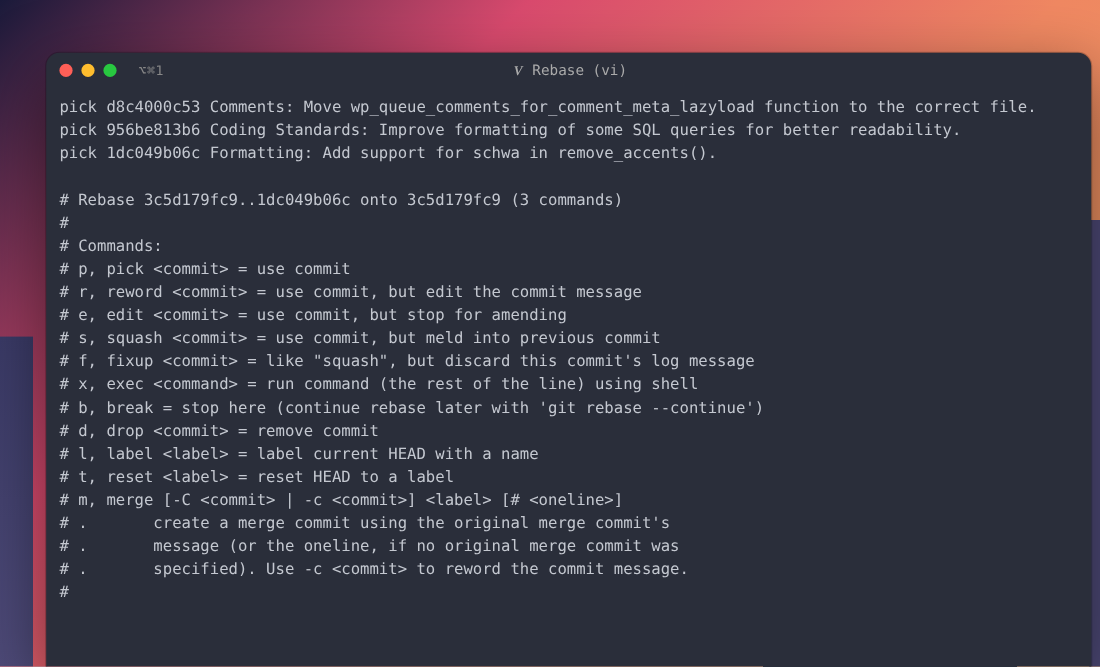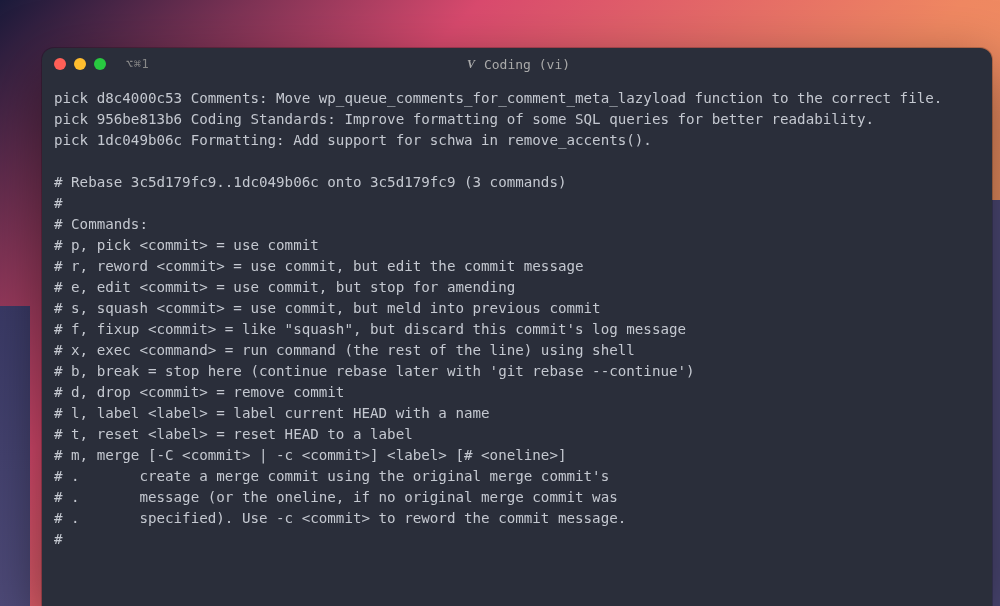--- a/index.html
+++ b/index.html
@@ -131,18 +131,18 @@
 <div class="terminal-window">
   <div class="titlebar">
     <div class="traffic-lights">
       <div class="traffic-light tl-close"></div>
       <div class="traffic-light tl-min"></div>
       <div class="traffic-light tl-max"></div>
     </div>
     <div class="tab-indicator">⌥⌘1</div>
     <div class="title-center">
       <span class="vim-icon">V</span>
-      <span>Coding (vi)</span>
+      <span>Rebase (vi)</span>
     </div>
   </div>
 
   <div class="terminal-content" id="terminal-content"><span class="line">pick d8c4000c53 Comments: Move wp_queue_comments_for_comment_meta_lazyload function to the correct file.</span><span class="line">pick 956be813b6 Coding Standards: Improve formatting of some SQL queries for better readability.</span><span class="line">pick 1dc049b06c Formatting: Add support for schwa in remove_accents().</span><span class="line">&nbsp;</span><span class="line"># Rebase 3c5d179fc9..1dc049b06c onto 3c5d179fc9 (3 commands)</span><span class="line">#</span><span class="line"># Commands:</span><span class="line"># p, pick &lt;commit&gt; = use commit</span><span class="line"># r, reword &lt;commit&gt; = use commit, but edit the commit message</span><span class="line"># e, edit &lt;commit&gt; = use commit, but stop for amending</span><span class="line"># s, squash &lt;commit&gt; = use commit, but meld into previous commit</span><span class="line"># f, fixup &lt;commit&gt; = like "squash", but discard this commit's log message</span><span class="line"># x, exec &lt;command&gt; = run command (the rest of the line) using shell</span><span class="line"># b, break = stop here (continue rebase later with 'git rebase --continue')</span><span class="line"># d, drop &lt;commit&gt; = remove commit</span><span class="line"># l, label &lt;label&gt; = label current HEAD with a name</span><span class="line"># t, reset &lt;label&gt; = reset HEAD to a label</span><span class="line"># m, merge [-C &lt;commit&gt; | -c &lt;commit&gt;] &lt;label&gt; [# &lt;oneline&gt;]</span><span class="line"># .       create a merge commit using the original merge commit's</span><span class="line"># .       message (or the oneline, if no original merge commit was</span><span class="line"># .       specified). Use -c &lt;commit&gt; to reword the commit message.</span><span class="line">#</span></div>
 </div>
 
 </body></html>

